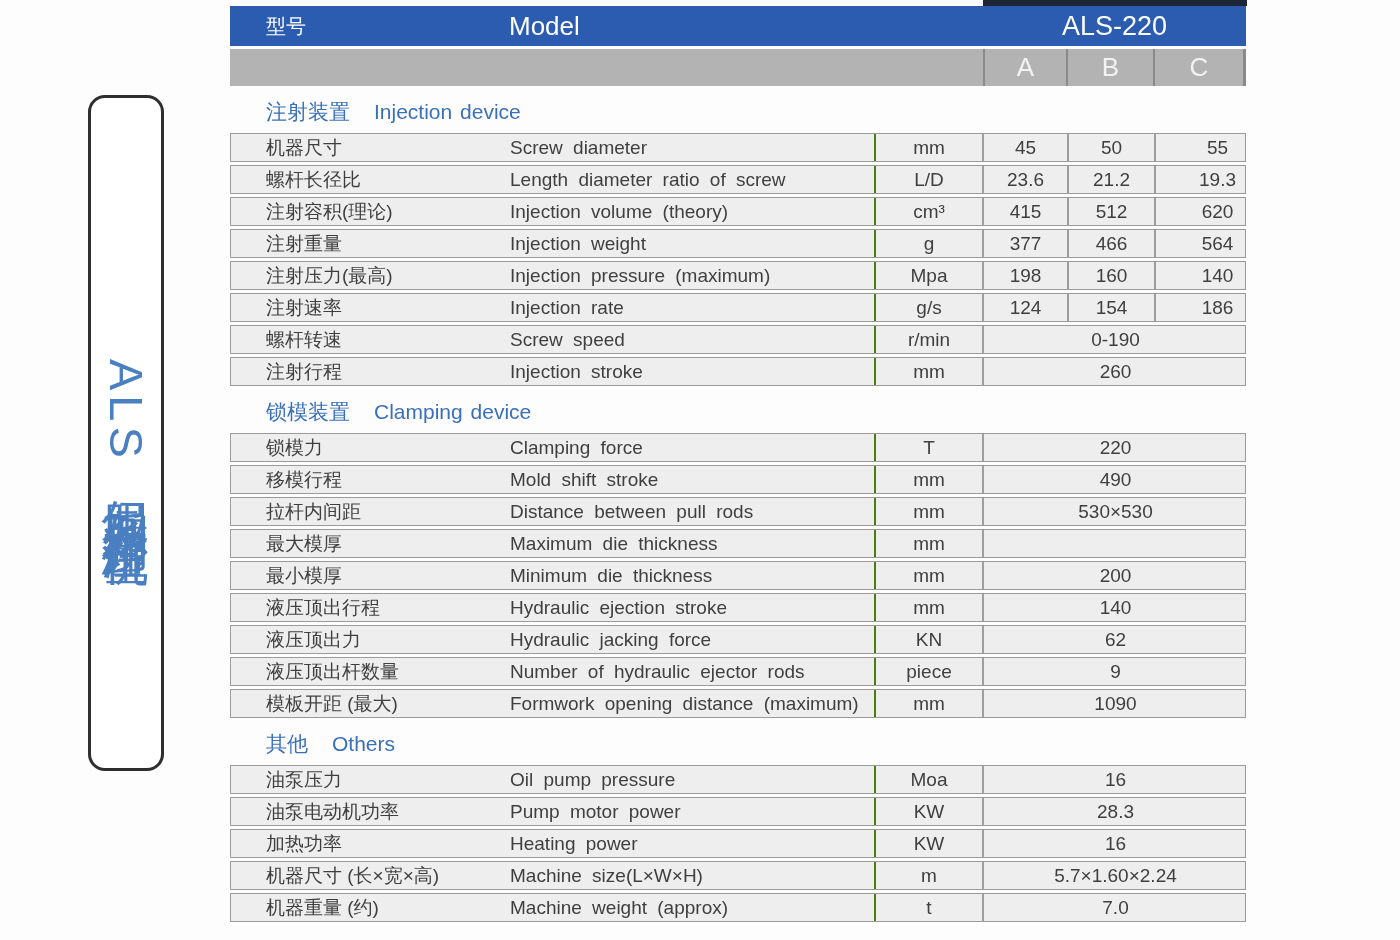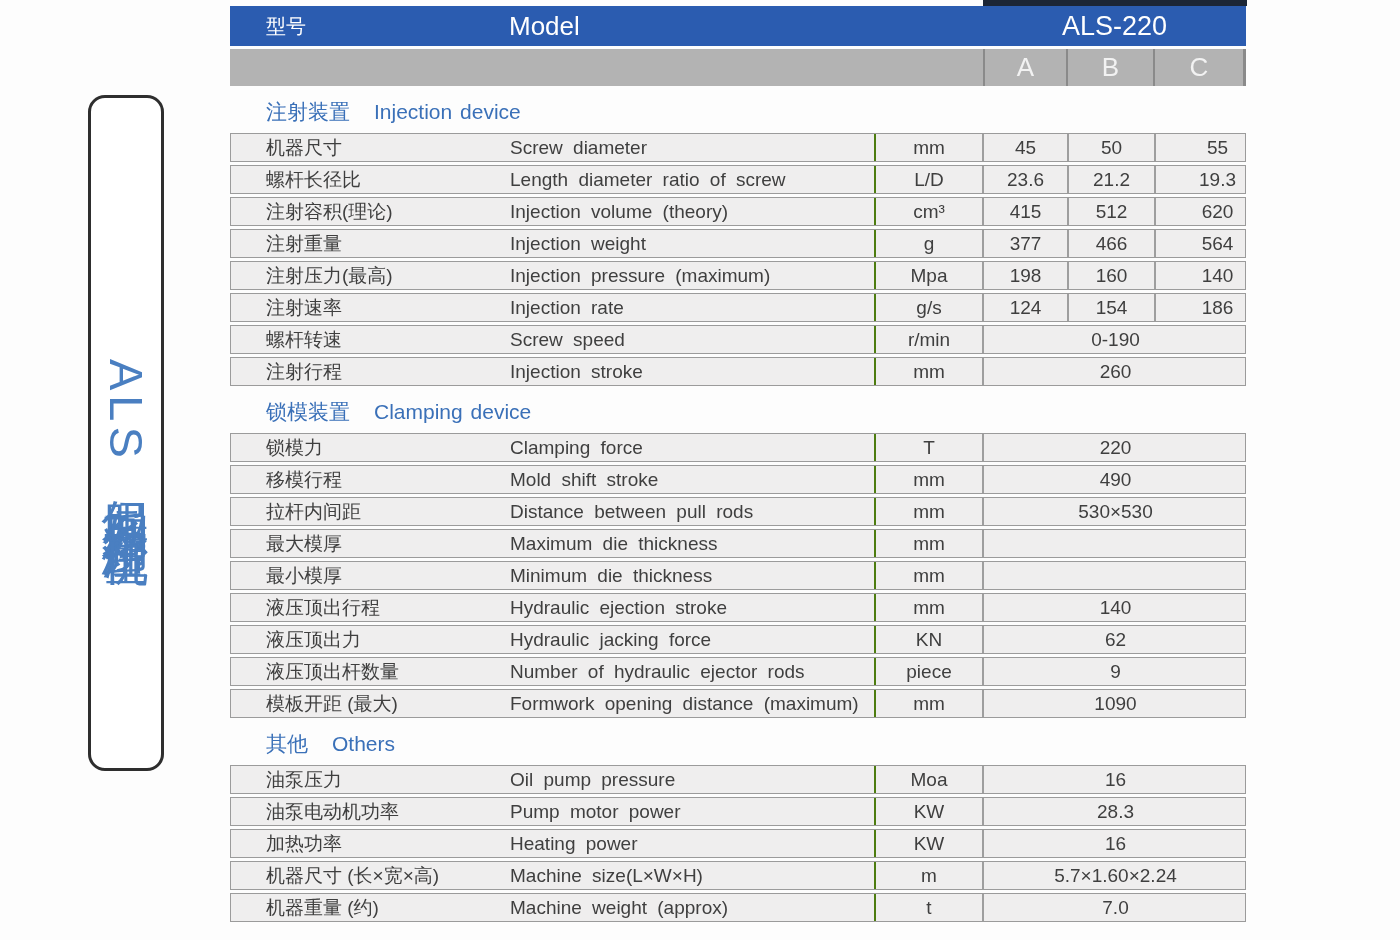--- a/index.html
+++ b/index.html
@@ -238,20 +238,23 @@
       <span class="en">Maximum die thickness</span>
     </div>
     <div class="cell-unit">mm</div>
   </div>
           <div class="spec-row">
     <div class="cell-name">
       <span class="zh">最小模厚</span>
       <span class="en">Minimum die thickness</span>
     </div>
     <div class="cell-unit">mm</div>
+    <div class="vals">
+              <div class="cell-val merged">200</div>
+            </div>
   </div>
           <div class="spec-row">
     <div class="cell-name">
       <span class="zh">液压顶出行程</span>
       <span class="en">Hydraulic ejection stroke</span>
     </div>
     <div class="cell-unit">mm</div>
     <div class="vals">
               <div class="cell-val merged">140</div>
             </div>

